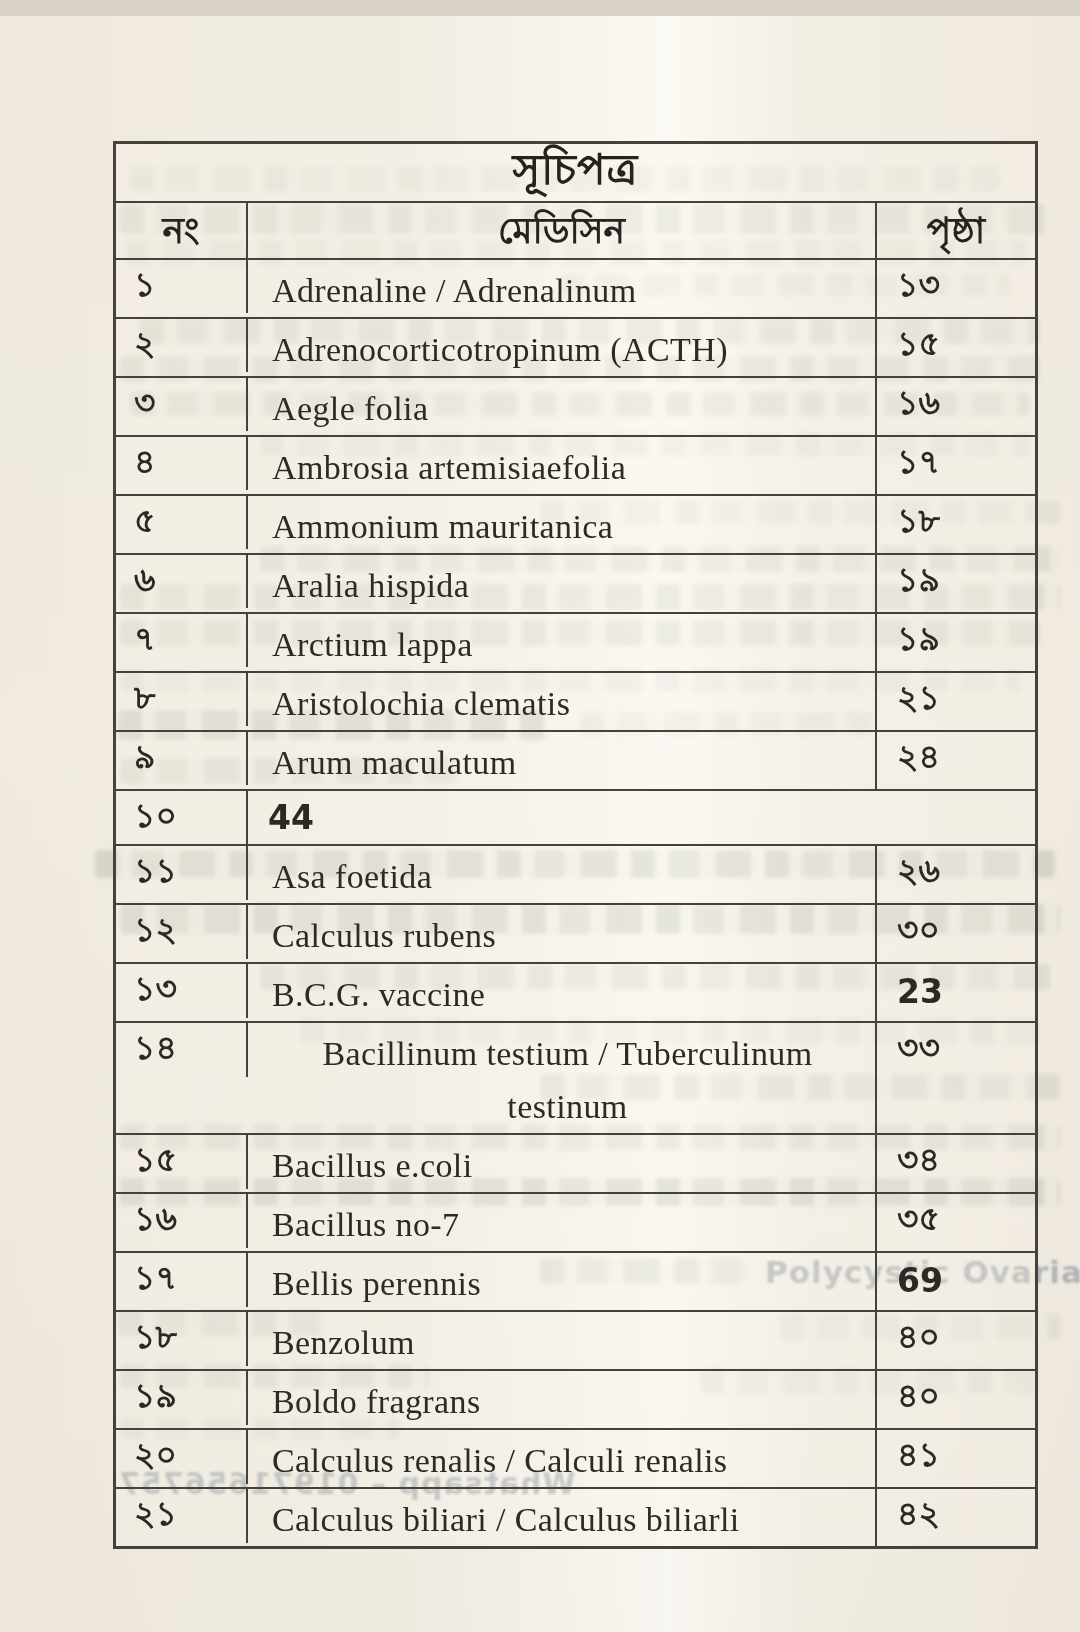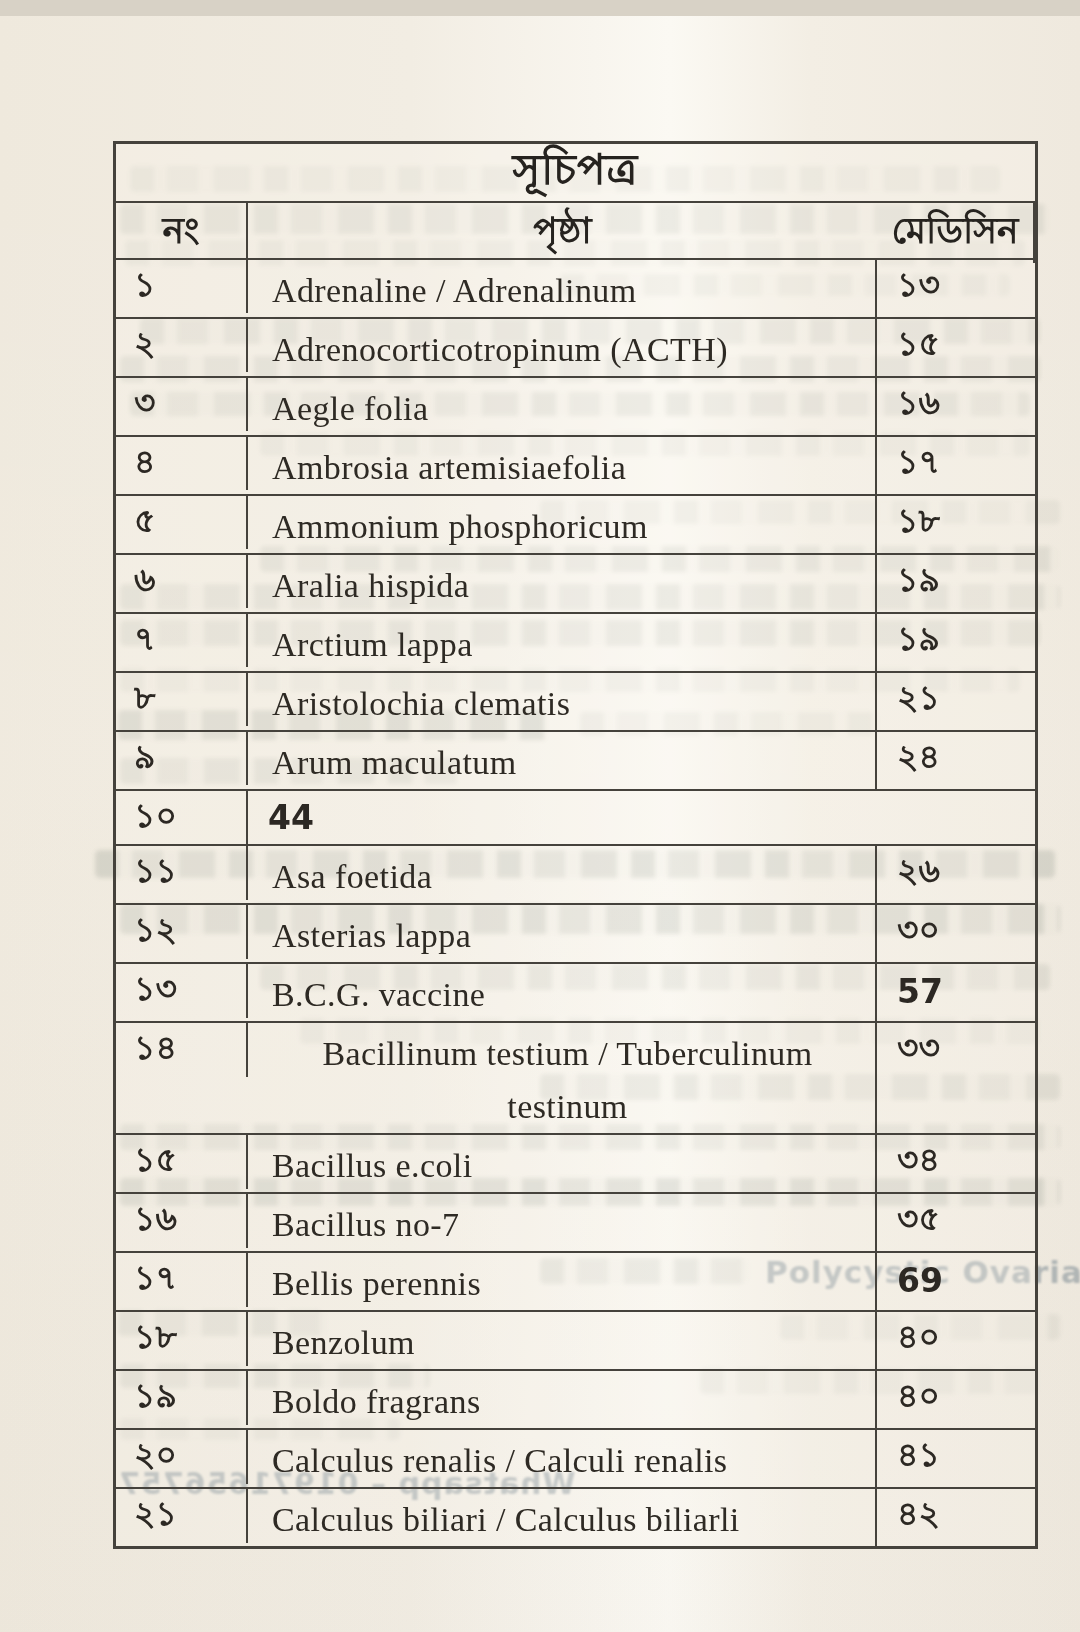--- a/index.html
+++ b/index.html
@@ -137,22 +137,22 @@
     <div class="bleed-text" style="left:765px;top:1238px;font-size:31px">Polycystic Ovarian</div>
     <div class="bleed-text mirrored" style="left:118px;top:1450px;font-size:30px">Whatsapp – 01971656757</div>
   </div>
 
   <div class="toc-table">
     <div class="title-row">
       <span>সূচিপত্র</span>
     </div>
     <div class="header-row">
       <div class="cell b-r">নং</div>
+      <div class="cell b-r">মেডিসিন</div>
       <div class="cell">পৃষ্ঠা</div>
-      <div class="cell b-r">মেডিসিন</div>
     </div>
     <div id="rows">
         <div class="row">
           <div class="cell c-no b-r">১</div>
           <div class="cell c-med b-r">Adrenaline / Adrenalinum</div>
           <div class="cell c-pg">১৩</div>
         </div>
         <div class="row">
           <div class="cell c-no b-r">২</div>
           <div class="cell c-med b-r">Adrenocorticotropinum (ACTH)</div>
@@ -163,21 +163,21 @@
           <div class="cell c-med b-r">Aegle folia</div>
           <div class="cell c-pg">১৬</div>
         </div>
         <div class="row">
           <div class="cell c-no b-r">৪</div>
           <div class="cell c-med b-r">Ambrosia artemisiaefolia</div>
           <div class="cell c-pg">১৭</div>
         </div>
         <div class="row">
           <div class="cell c-no b-r">৫</div>
-          <div class="cell c-med b-r">Ammonium phosphoricum</div>
+          <div class="cell c-med b-r">Ammonium mauritanica</div>
           <div class="cell c-pg">১৮</div>
         </div>
         <div class="row">
           <div class="cell c-no b-r">৬</div>
           <div class="cell c-med b-r">Aralia hispida</div>
           <div class="cell c-pg">১৯</div>
         </div>
         <div class="row">
           <div class="cell c-no b-r">৭</div>
           <div class="cell c-med b-r">Arctium lappa</div>
@@ -197,27 +197,27 @@
           <div class="cell c-no b-r">১০</div>
           <div class="cell c-pg">44</div>
         </div>
         <div class="row">
           <div class="cell c-no b-r">১১</div>
           <div class="cell c-med b-r">Asa foetida</div>
           <div class="cell c-pg">২৬</div>
         </div>
         <div class="row">
           <div class="cell c-no b-r">১২</div>
-          <div class="cell c-med b-r">Asterias lappa</div>
+          <div class="cell c-med b-r">Calculus rubens</div>
           <div class="cell c-pg">৩০</div>
         </div>
         <div class="row">
           <div class="cell c-no b-r">১৩</div>
           <div class="cell c-med b-r">B.C.G. vaccine</div>
-          <div class="cell c-pg">57</div>
+          <div class="cell c-pg">23</div>
         </div>
         <div class="row">
           <div class="cell c-no b-r">১৪</div>
           <div class="cell c-med b-r">Bacillinum testium / Tuberculinum testinum</div>
           <div class="cell c-pg">৩৩</div>
         </div>
         <div class="row">
           <div class="cell c-no b-r">১৫</div>
           <div class="cell c-med b-r">Bacillus e.coli</div>
           <div class="cell c-pg">৩৪</div>

